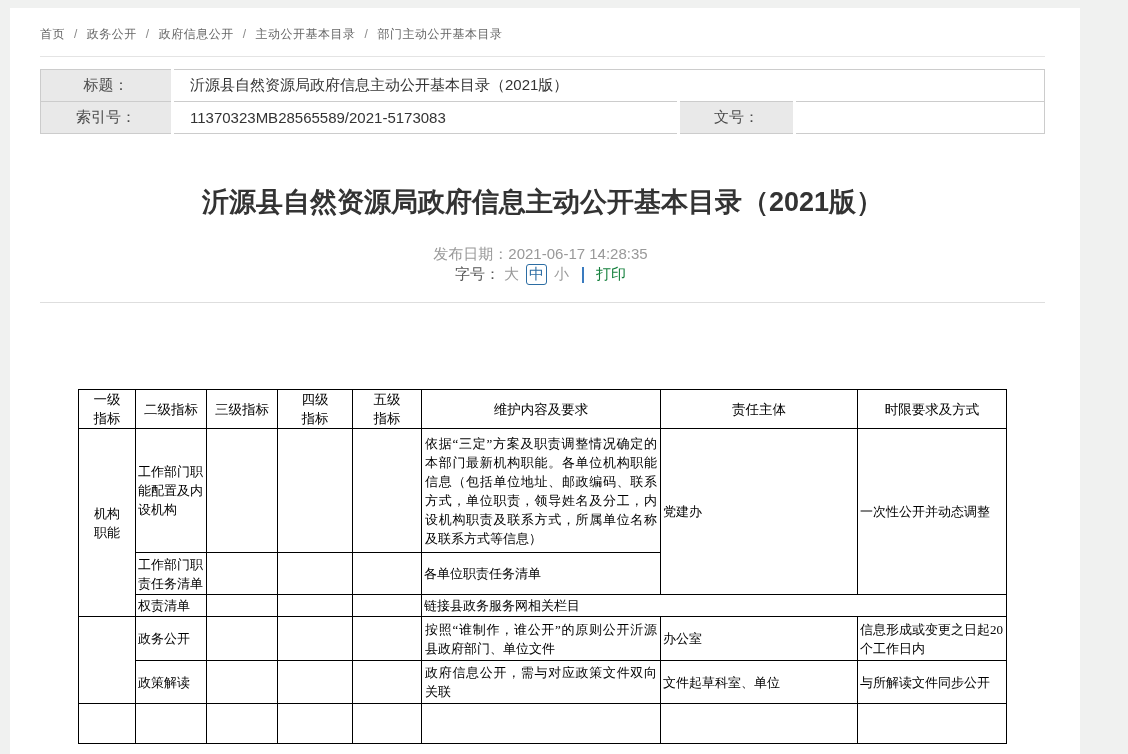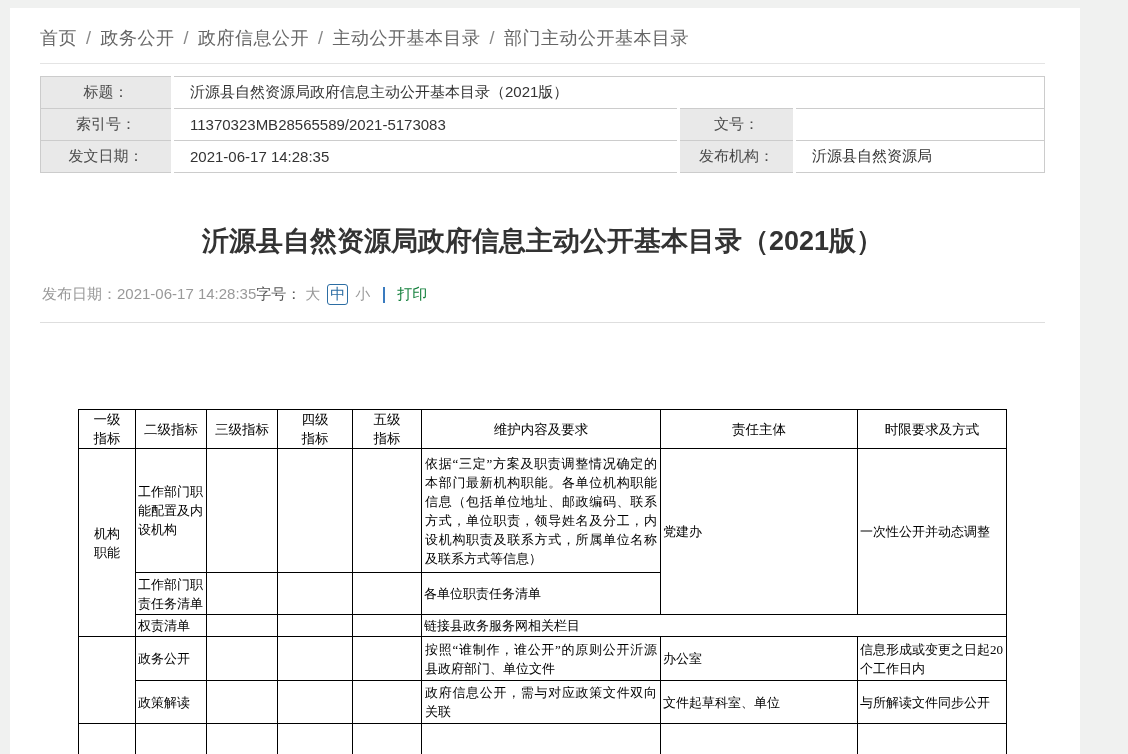--- a/index.html
+++ b/index.html
@@ -9,21 +9,21 @@
     background: #f0f1f0;
     font-family: "Liberation Sans", "DejaVu Sans", sans-serif;
   }
   .panel {
     margin: 8px 48px 0 10px;
     background: #fff;
     height: 1000px;
     padding: 18px 35px 0 30px;
   }
   
-  .breadcrumb { font-size: 18px; color: #666; letter-spacing: .5px; }
+  .breadcrumb { font-size: 12px; color: #666; letter-spacing: .5px; }
   .breadcrumb a { color: #666; text-decoration: none; cursor: pointer; }
   .breadcrumb .sep { margin: 0 9px; color: #888; }
   .bc-divider { border-bottom: 1px solid #e4e4e4; margin-top: 13px; }
 
   
   table.meta {
     border-collapse: collapse; table-layout: fixed;
     width: 1005px; margin-top: 12px;
     font-size: 15px; color: #333;
     border: 1px solid #ccc;
@@ -35,22 +35,22 @@
   .meta tr:first-child td { border-top: none; }
   .meta td:first-child { border-left: none; }
   .meta td.label { background: #e9e9e9; text-align: center; color: #4a4a4a; padding: 0; }
 
   
   h1.title {
     margin: 50px 0 0 0; text-align: center;
     font-size: 27px; font-weight: bold; color: #333;
   }
   .pub-row {
-    display: flex; align-items: center;
-    margin-top: 25px; padding: 0 6px 0 2px; font-size: 15px;
+    display: flex; justify-content: space-between; align-items: center;
+    margin-top: 25px; padding: 0 6px 0 2px; font-size: 15px; flex-direction: column;
   }
   .pub-date { color: #999; }
   .tools { display: flex; align-items: center; font-size: 15px; }
   .fs-label { color: #555; font-family: Liberation Serif, serif; }
   .fs-btn { color: #999; margin: 0 4px; cursor: pointer; text-decoration: none; }
   .fs-btn.active {
     color: #2c6da3; border: 1px solid #2c6da3; border-radius: 3px;
     padding: 0 2px; margin: 0 3px;
   }
   .tool-sep { width: 2px; height: 16px; background: #3a7bbf; margin: 0 12px 0 9px; }
@@ -101,26 +101,20 @@
     <tbody>
         <tr>
       <td class="label">标题：</td>
       <td colspan="3">沂源县自然资源局政府信息主动公开基本目录（2021版）</td>
     </tr>
     <tr>
       <td class="label">索引号：</td>
       <td>11370323MB28565589/2021-5173083</td>
       <td class="label">文号：</td>
       <td></td>
-    </tr>
-    <tr>
-      <td class="label">发文日期：</td>
-      <td>2021-06-17 14:28:35</td>
-      <td class="label">发布机构：</td>
-      <td>沂源县自然资源局</td>
     </tr>
   </tbody>
     </table>
 
   <h1 class="title">沂源县自然资源局政府信息主动公开基本目录（2021版）</h1>
 
   <div class="pub-row">
     <div class="pub-date">
       <span>发布日期：</span><span>2021-06-17 14:28:35</span>
     </div>

